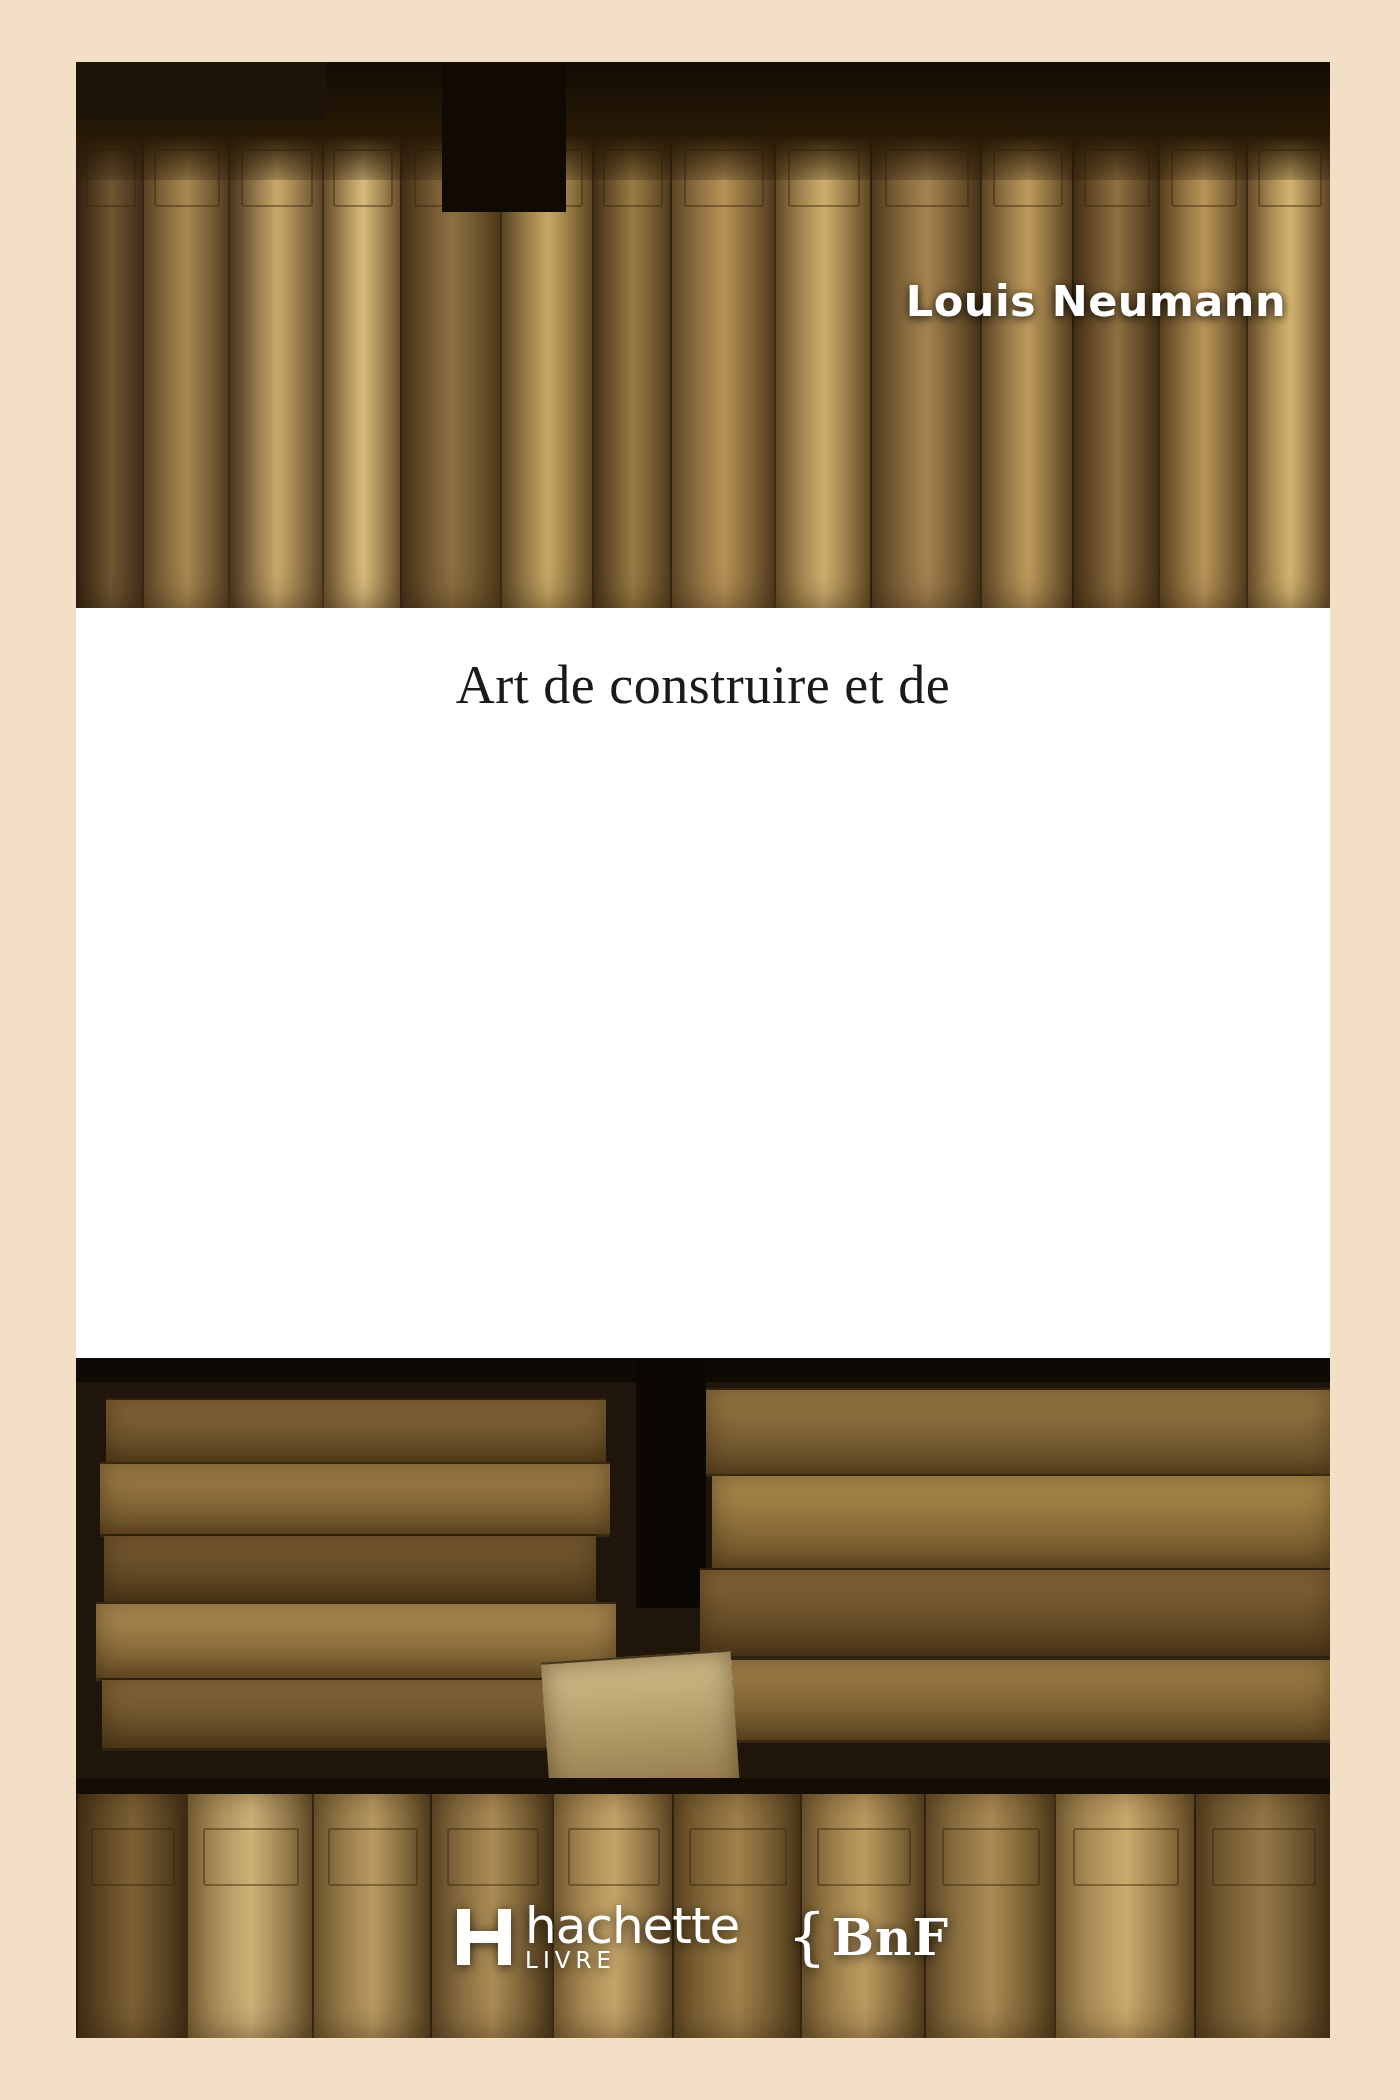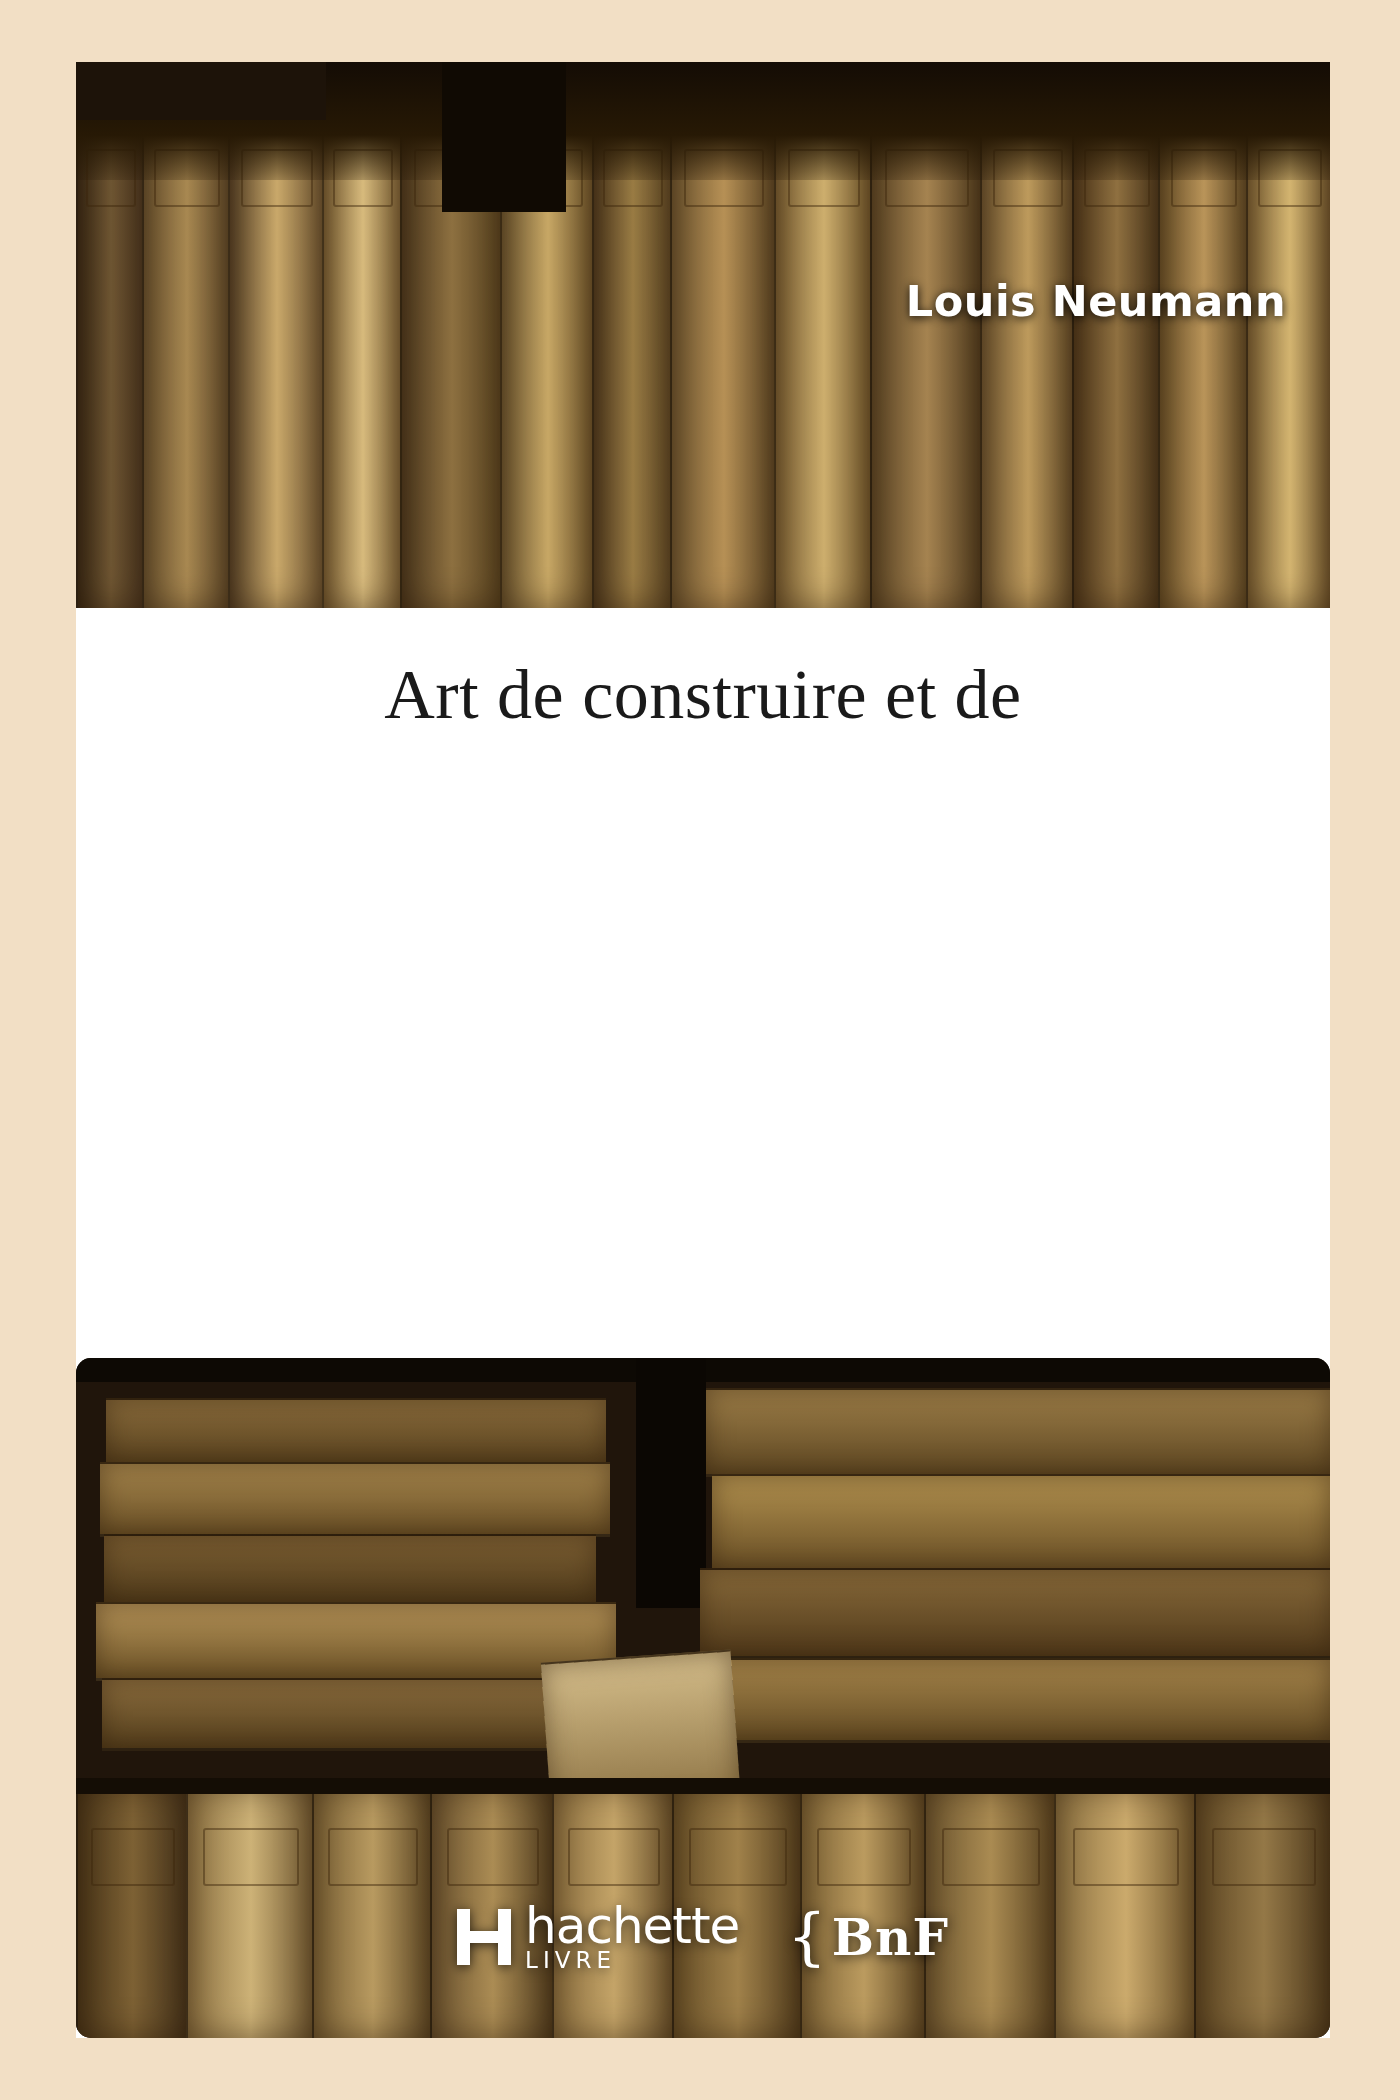--- a/index.html
+++ b/index.html
@@ -45,21 +45,20 @@
     background: #2a1d10;
   }
   .photo-bottom {
     position: absolute;
     left: 0;
     bottom: 0;
     width: 1254px;
     height: 680px;
     overflow: hidden;
     background: #20150b;
-    border-radius: 15px;
   }
 
   
   .title-area {
     position: absolute;
     left: 0;
     top: 546px;
     width: 1254px;
     height: 750px;
     background: #ffffff;
@@ -124,21 +123,21 @@
     white-space: nowrap;
   }
 
   .title {
     position: absolute;
     left: 60px;
     right: 60px;
     top: 46px;
     text-align: center;
     font-family: "Liberation Serif", "DejaVu Serif", serif;
-    font-size: 70px;
+    font-size: 54px;
     line-height: 1.18;
     color: #1a1a1a;
     letter-spacing: 0.5px;
   }
 
   
   .logos {
     position: absolute;
     left: 0;
     right: 0;

